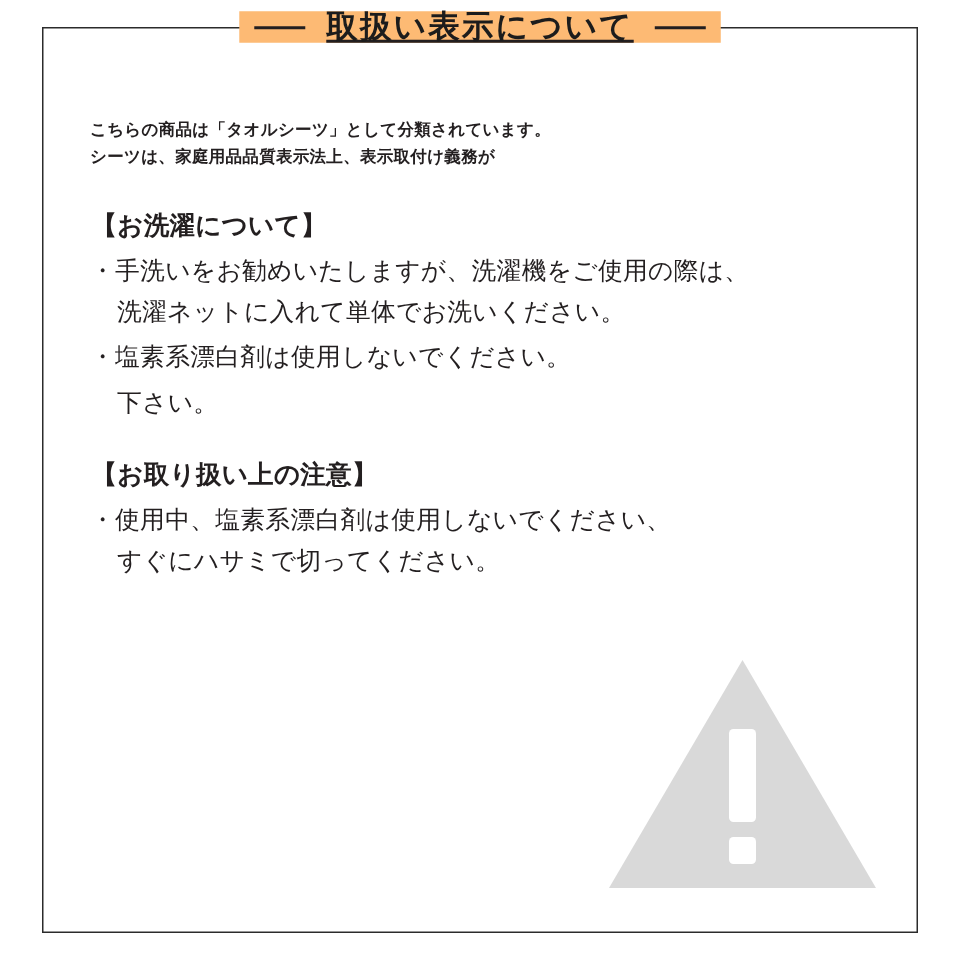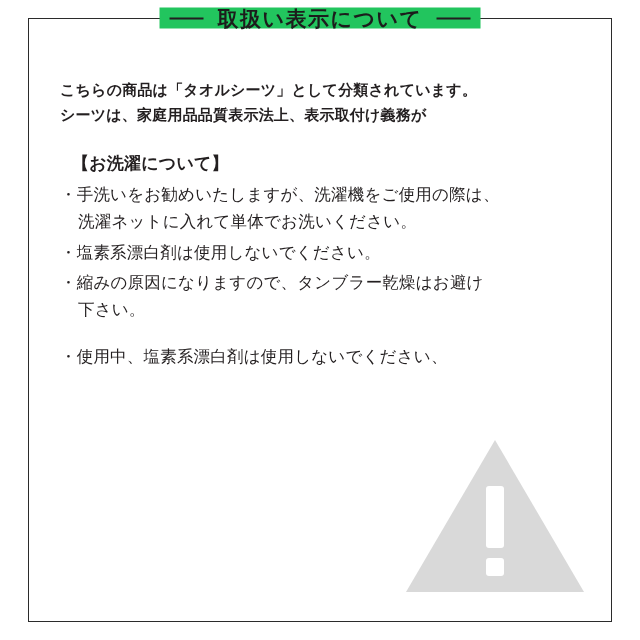--- a/index.html
+++ b/index.html
@@ -47,23 +47,24 @@
     justify-content: center;
   }
   .title-wrap {
     position: absolute;
     left: 50%;
     transform: translate(-50%, -50%);
     top: 0;
     display: flex;
     align-items: center;
     gap: 14px;
-    background: #22c55e;
+    background: #fdba74;
     padding: 0 10px;
     white-space: nowrap;
+    text-decoration: underline;
   }
   .title-rule {
     width: 34px;
     height: 2px;
     background: #231f20;
     display: block;
   }
   .doc-title {
     font-size: 21px;
     font-weight: 700;
@@ -77,32 +78,32 @@
     left: 60px;
     top: 78px;
     width: 526px;
     font-size: 16.5px;
     line-height: 1.62;
     color: #231f20;
   }
 
   .intro {
     font-weight: 700;
-    font-size: 15px;
+    font-size: 11px;
     line-height: 1.66;
     letter-spacing: 0.2px;
     margin: 0 0 22px 0;
   }
   .intro div { white-space: nowrap; }
 
   .section { margin-bottom: 20px; }
   .section-head {
     font-weight: 700;
     font-size: 17px;
-    margin: 0 0 4px 12px;
+    margin: 0 0 4px 1px;
     letter-spacing: 0.2px;
   }
   .bullet {
     position: relative;
     padding-left: 0;
     margin: 4px 0 1px 0;
     letter-spacing: 0.2px;
   }
   .bullet .line2 {
     display: block;
@@ -148,29 +149,30 @@
         <span>・手洗いをお勧めいたしますが、洗濯機をご使用の際は、</span>
         <span class="line2">洗濯ネットに入れて単体でお洗いください。</span>
       </div>
 
 
       <div class="bullet">
         <span>・塩素系漂白剤は使用しないでください。</span>
       </div>
 
       <div class="bullet">
-        <span>・縮みの原因になりますので、タンブラー乾燥はお避け</span>
         <span class="line2">下さい。</span>
       </div>
     </div>
 
     <div class="section">
+      <div class="section-head">【お取り扱い上の注意】</div>
 
       <div class="bullet">
         <span>・使用中、塩素系漂白剤は使用しないでください、</span>
+        <span class="line2">すぐにハサミで切ってください。</span>
       </div>
     </div>
 
   </div>
 
   <svg class="warn" viewBox="0 0 186 162" aria-hidden="true">
     <polygon points="93,6 182,158 4,158" fill="#d9d9d9"></polygon>
     <rect x="84" y="52" width="18" height="62" rx="3" fill="#ffffff"></rect>
     <rect x="84" y="124" width="18" height="18" rx="3" fill="#ffffff"></rect>
   </svg>

